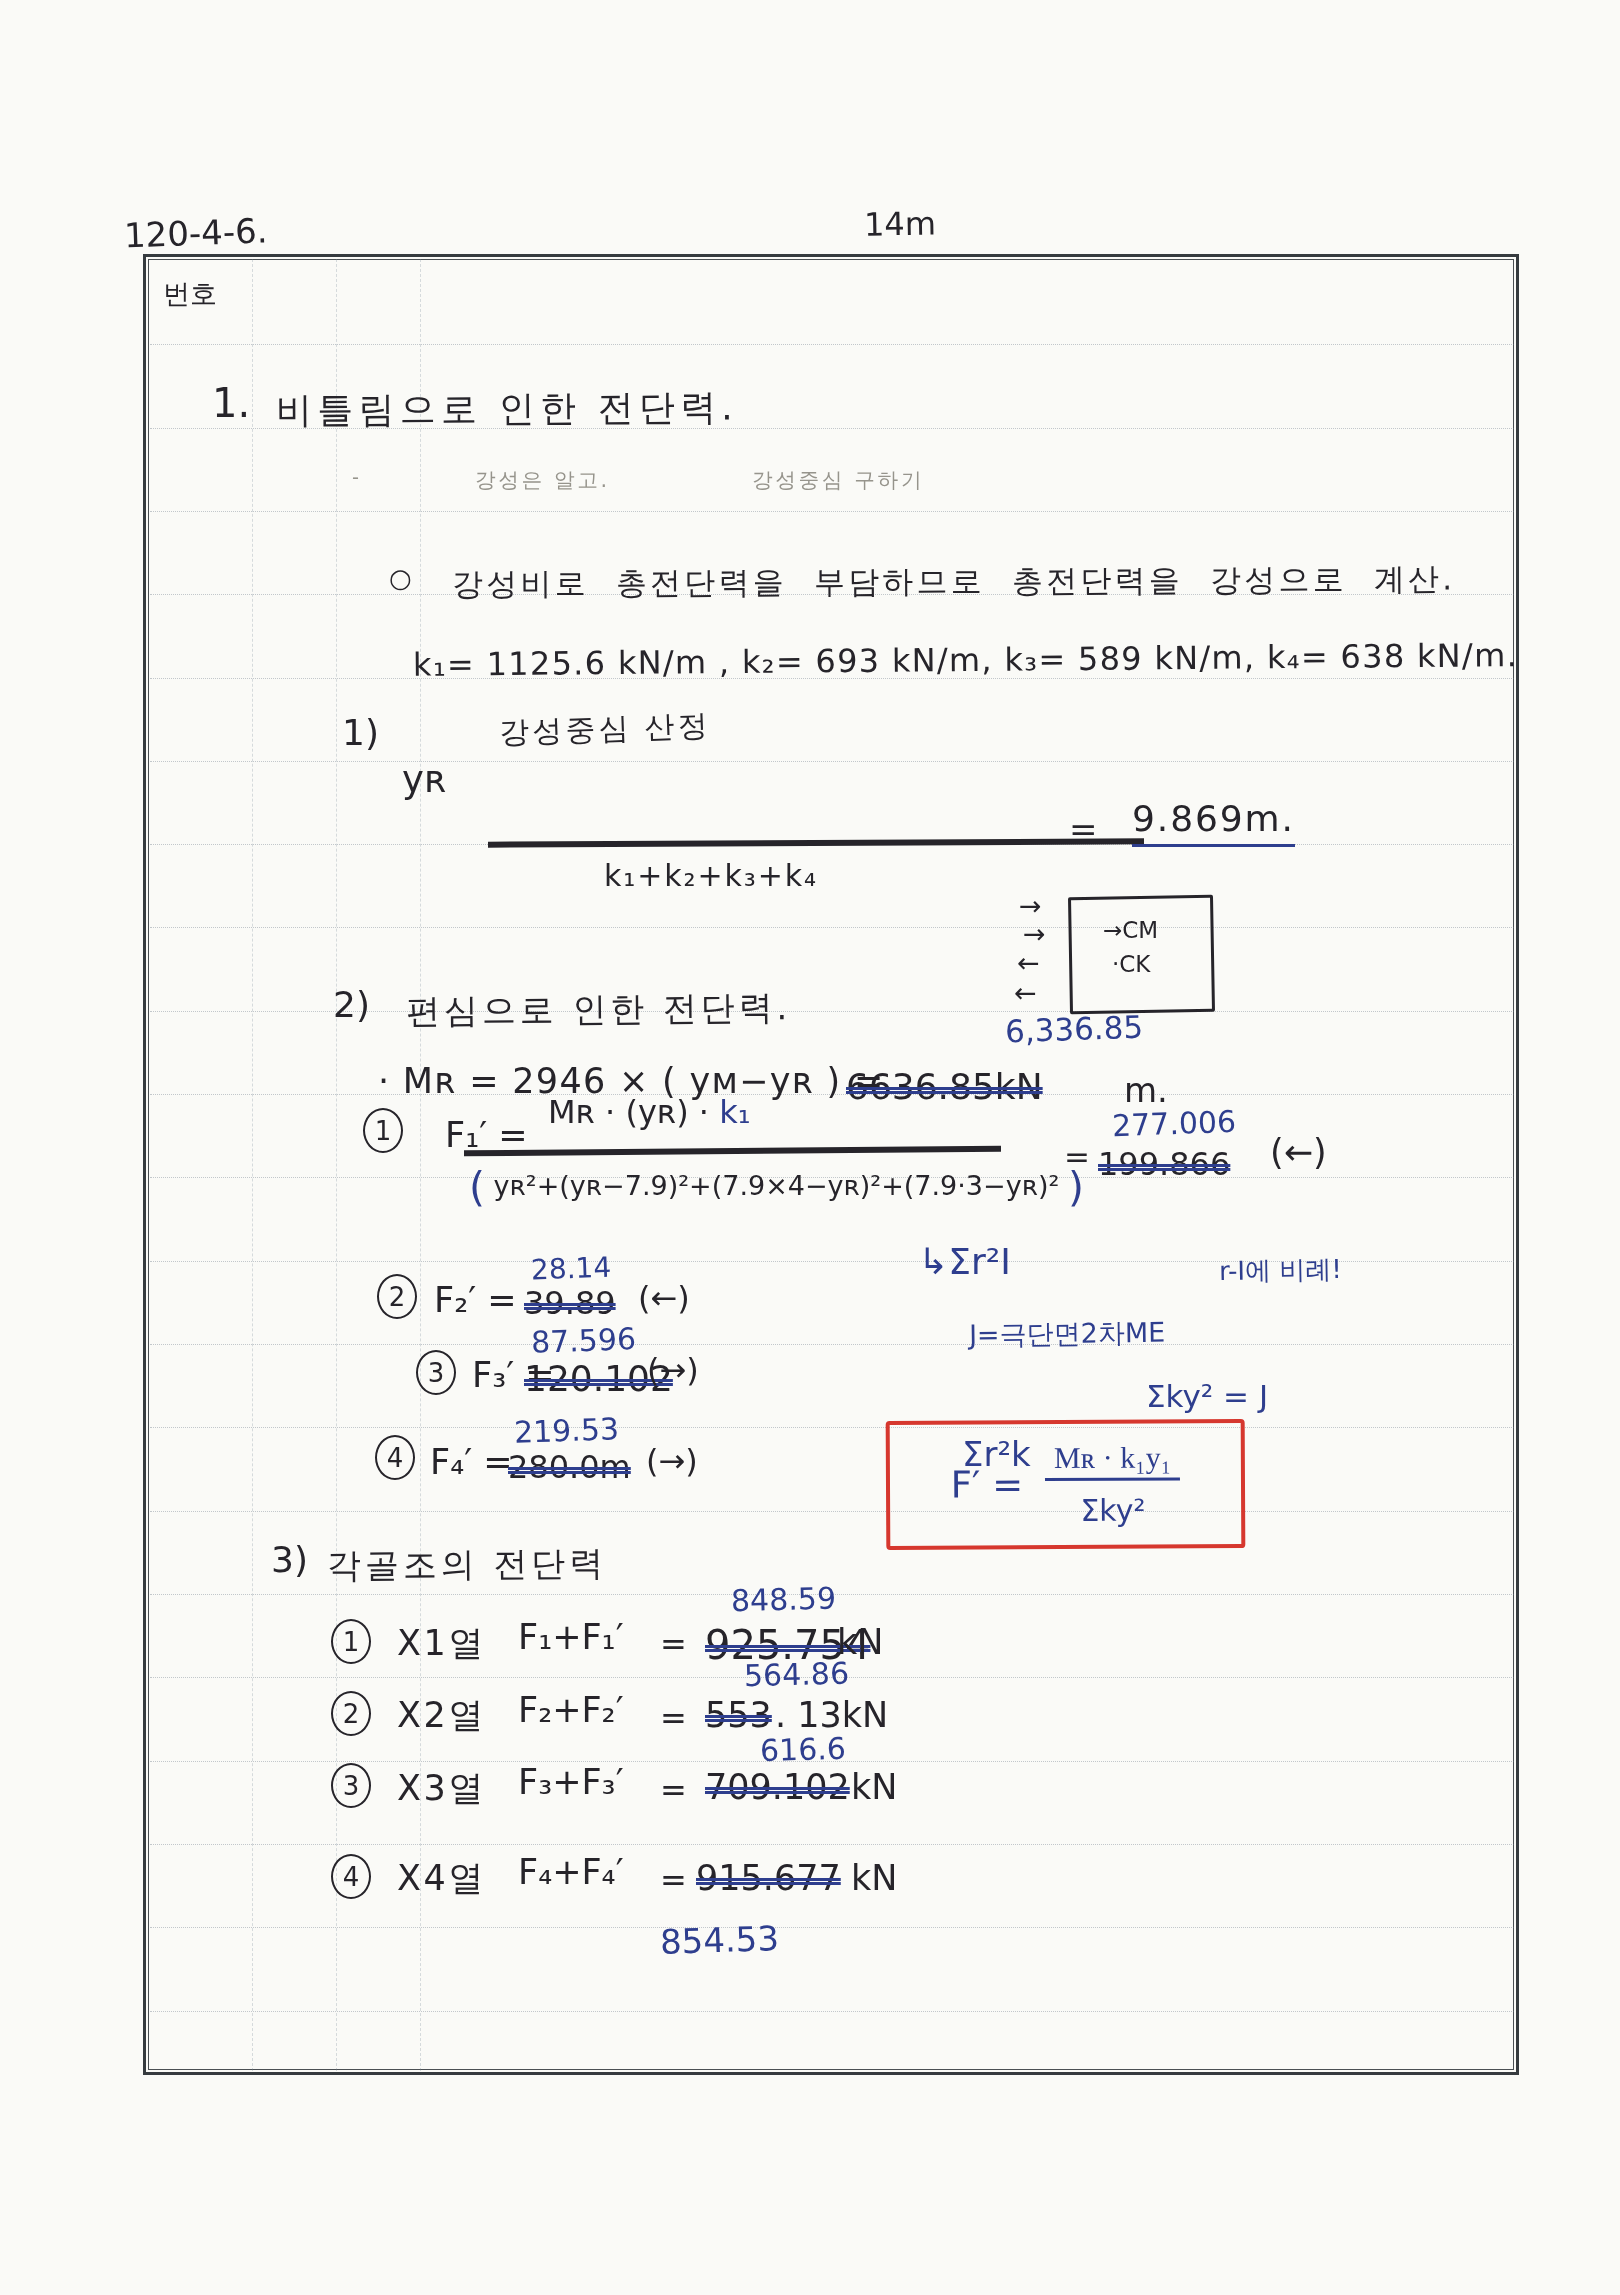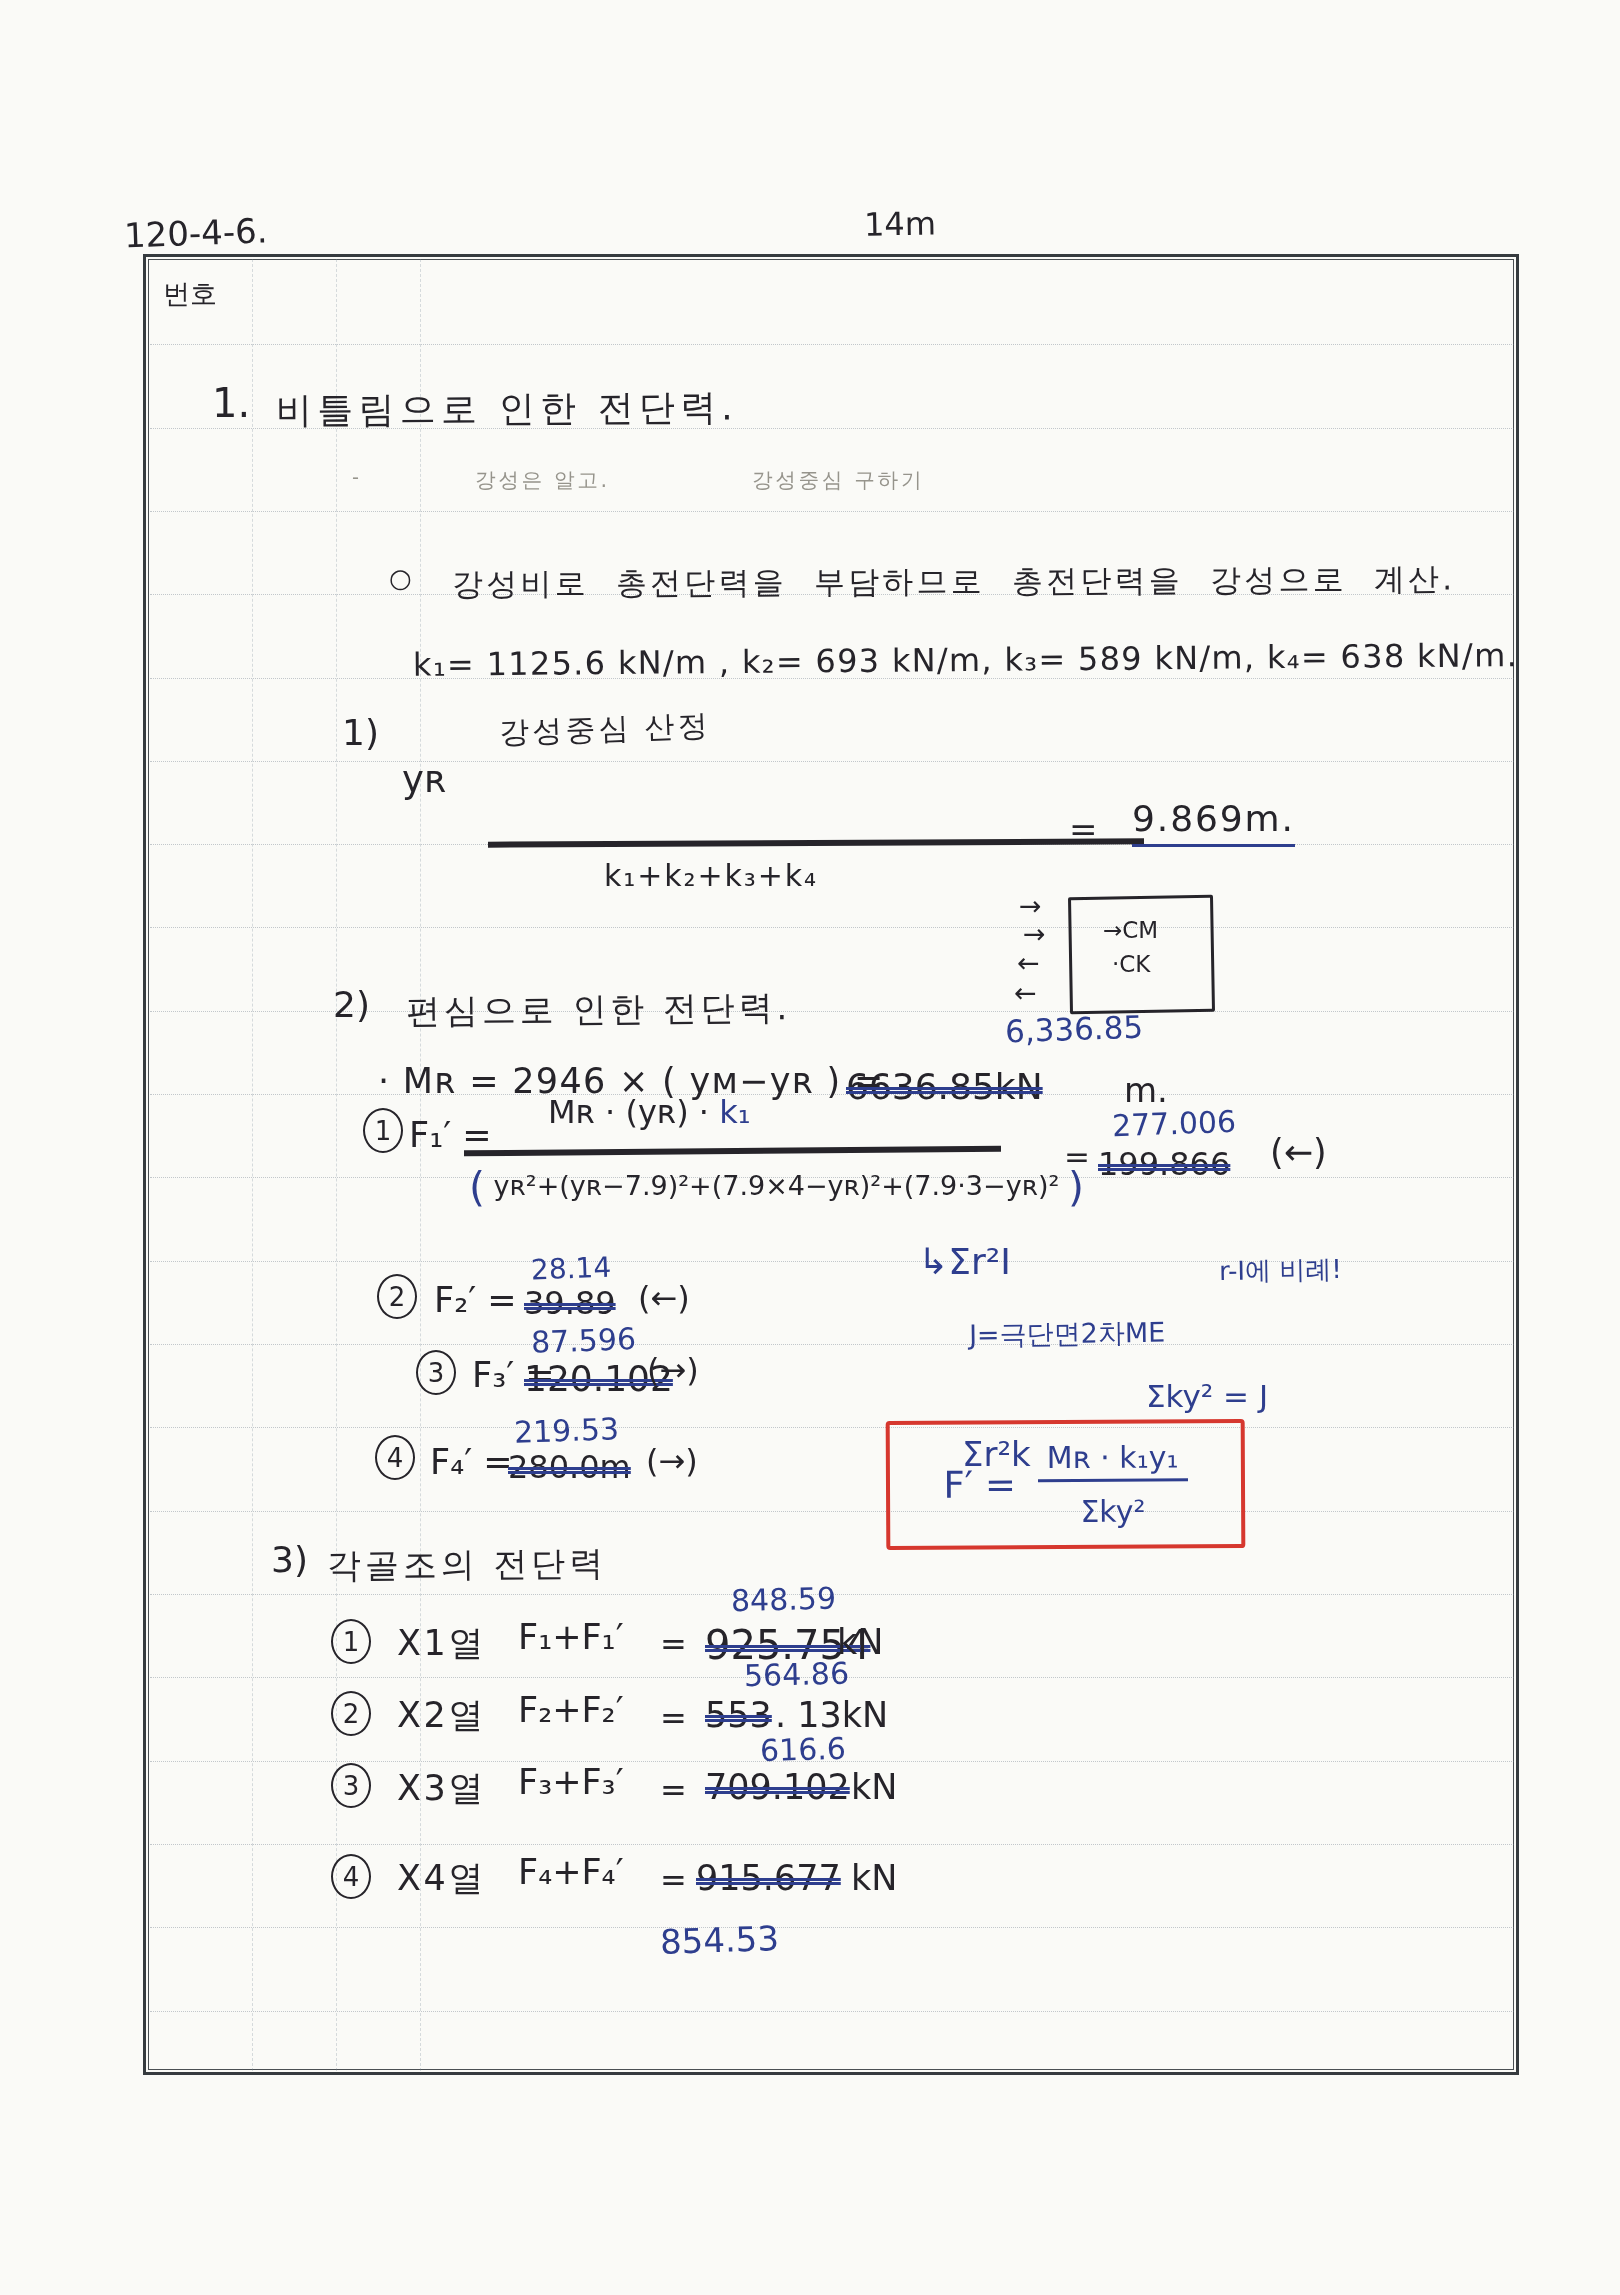--- a/index.html
+++ b/index.html
@@ -37,21 +37,21 @@
   .sketch-rect{
     position:absolute;left:1069px;top:896px;width:139px;height:111px;
     border:3.2px solid #26242a;border-radius:1.9px;transform:rotate(-1deg);
   }
   .formula-box{
     position:absolute;left:886px;top:1420px;width:359px;height:129px;
     border:4.5px solid #d6372e;border-radius:3.9px;transform:rotate(-0.3deg);
     display:flex;align-items:center;justify-content:center;gap:22px;box-sizing:border-box;
   }
   .vfrac{display:inline-block;text-align:center;vertical-align:middle;}
-  .vfrac .num{display:block;padding:0 9px 3.9px 9px;border-bottom:3.9px solid #2e3e8e;}
+  .vfrac .num{display:block;padding:0 9px 3.9px 9px;border-bottom:3.9px solid #2e3e8e;font-family:Liberation Serif, serif;}
   .vfrac .den{display:block;padding-top:12px;}
 </style>
 </head>
 <body>
 
 <div class="page">
 
   <div class="abs ink" style="left:124px;top:213px;font-size:34px;transform:rotate(-2deg);">120-4-6.</div>
   <div class="abs ink" style="left:864px;top:205px;font-size:32px;transform:rotate(-1deg);">14m</div>
 
@@ -118,21 +118,21 @@
   <div class="abs ink" style="left:406px;top:987px;font-size:34px;letter-spacing:3.9px;transform:rotate(-0.6deg);">편심으로 인한 전단력.</div>
 
   <div class="abs ink" style="left:378px;top:1061px;font-size:35px;letter-spacing:1.3px;">· Mʀ = 2946 × ( yᴍ−yʀ ) =</div>
   <div class="abs blue" style="left:1005px;top:1011px;font-size:31px;transform:rotate(-2deg);">6,336.85</div>
   <div class="abs ink cross" style="left:846px;top:1066px;font-size:36px;">6636.85kN</div>
   <div class="abs ink" style="left:1124px;top:1070px;font-size:34px;">m.</div>
 
   <div class="abs" style="left:363px;top:1108px;">
     <span class="circ ink">1</span>
   </div>
-  <div class="abs ink" style="left:409px;top:1115px;font-size:35px;text-align:center;">F₁′ =</div>
+  <div class="abs ink" style="left:445px;top:1115px;font-size:35px;text-align:center;">F₁′ =</div>
   <div class="abs ink" style="left:548px;top:1093px;font-size:32px;">
     <span>Mʀ · (yʀ) ·</span>
     <span class="blue">k₁</span>
   </div>
   <div class="fracbar" style="left:464px;top:1148px;width:537px;height:5.8px;transform:rotate(-0.5deg);"></div>
   <div class="abs" style="left:469px;top:1163px;font-size:27px;">
     <span class="blue" style="font-size:41px;vertical-align:-6.5px;">(</span>
     <span class="ink">yʀ²+(yʀ−7.9)²+(7.9×4−yʀ)²+(7.9·3−yʀ)²</span>
     <span class="blue" style="font-size:41px;vertical-align:-6.5px;">)</span>
   </div>

